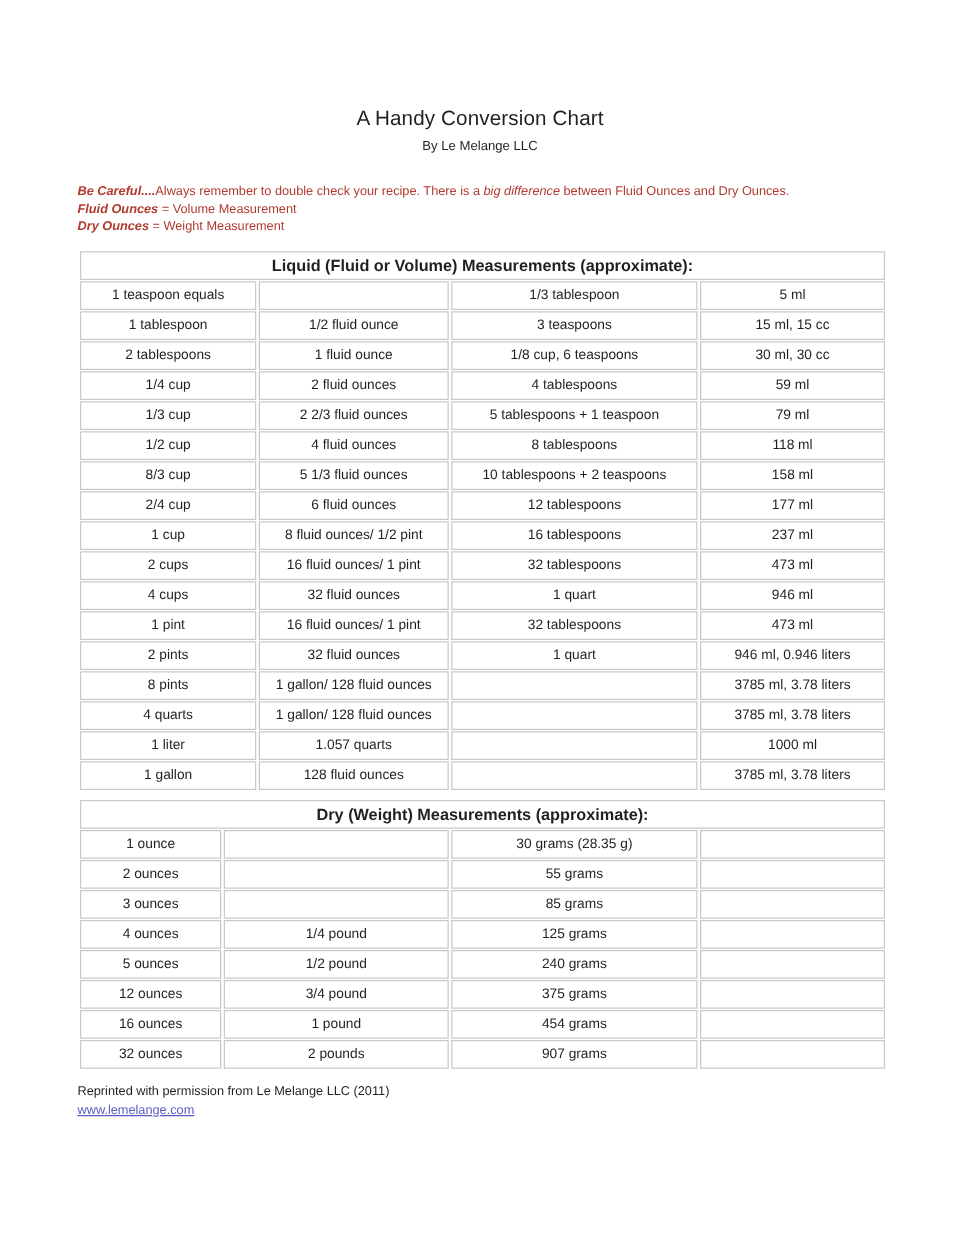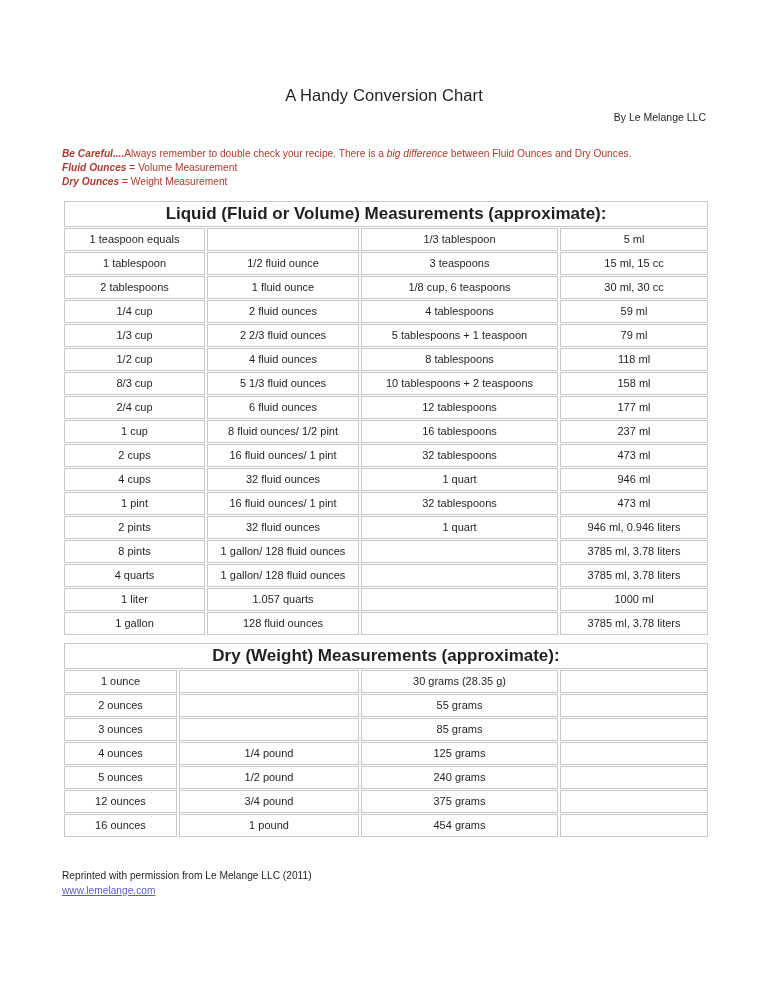--- a/index.html
+++ b/index.html
@@ -26,21 +26,21 @@
   .doc-title {
     text-align: center;
     font-size: 16.5px;
     font-weight: normal;
     color: #231f20;
     margin: 0;
     padding-top: 86px;
     letter-spacing: .1px;
   }
   .doc-subtitle {
-    text-align: right;
+    text-align: center;
     font-size: 10.5px;
     color: #231f20;
     margin: 0;
     padding-top: 6px;
   }
 
   
   .warning {
     margin-top: 24px;
     color: #b03a2e;
@@ -65,40 +65,40 @@
     height: 17px;
     padding: 2px 4px;
     text-align: center;
     vertical-align: middle;
     background: #fff;
     overflow: hidden;
     white-space: nowrap;
   }
   td.section-head {
     font-weight: bold;
-    font-size: 17px;
+    font-size: 13px;
     border: 1px solid #b9b9b9;
     height: 18px;
   }
   
   table.liquid { margin-top: 10px; }
   table.liquid col.c1 { width: 141px; }
   table.liquid col.c2 { width: 152px; }
   table.liquid col.c3 { width: 197px; }
   table.liquid col.c4 { width: 148px; }
   
   table.dry { margin-top: 6px; }
   table.dry col.c1 { width: 113px; }
   table.dry col.c2 { width: 180px; }
   table.dry col.c3 { width: 197px; }
   table.dry col.c4 { width: 148px; }
 
   
   .footer {
-    margin-top: 30px;
+    margin-top: 10px;
     font-size: 10.2px;
     color: #231f20;
     line-height: 15px;
   }
   .footer a.link {
     color: #5b5bc4;
   }
 </style>
 </head>
 <body>
@@ -276,20 +276,26 @@
           <td>3/4 pound</td>
           <td>375 grams</td>
           <td></td>
         </tr>
         <tr>
           <td>16 ounces</td>
           <td>1 pound</td>
           <td>454 grams</td>
           <td></td>
         </tr>
+        <tr>
+          <td>32 ounces</td>
+          <td>2 pounds</td>
+          <td>907 grams</td>
+          <td></td>
+        </tr>
       </tbody>
   </table>
 
   <div class="footer">
     <div>Reprinted with permission from Le Melange LLC (2011)</div>
     <a class="link" href="#" style="color: rgb(91, 91, 196);">www.lemelange.com</a>
   </div>
 
 </div>
 

